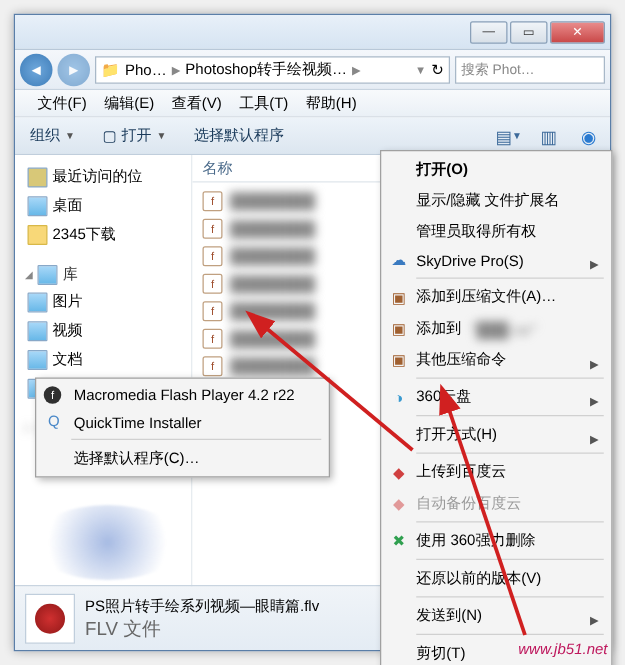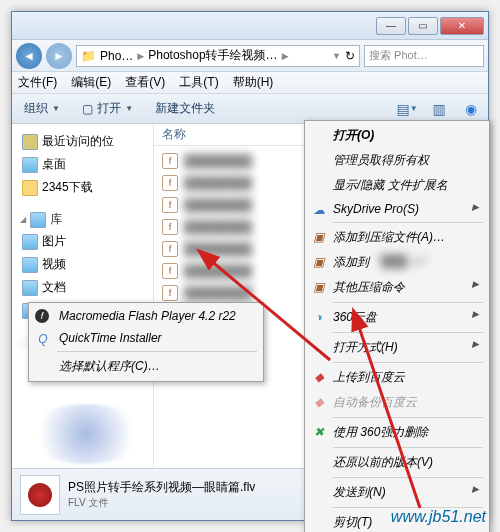--- a/index.html
+++ b/index.html
@@ -10,21 +10,21 @@
 .titlebar { height: 28px; background: linear-gradient(#e8f0f9, #d6e4f2); display: flex; align-items: center; justify-content: flex-end; padding-right: 4px; border-bottom: 1px solid #b8c8d8; }
 .titlebar-btn { width: 30px; height: 18px; margin-left: 2px; border: 1px solid #8aa0b8; background: linear-gradient(#f0f4f8,#d8e0e8); border-radius: 2px; display: flex; align-items: center; justify-content: center; font-size: 10px; color: #333; }
 .titlebar-btn.close { width: 44px; background: linear-gradient(#e98c8c,#c94848); color: #fff; }
 
 .addrbar { height: 32px; background: linear-gradient(#f4f7fb,#e6edf5); display: flex; align-items: center; padding: 0 4px; gap: 4px; border-bottom: 1px solid #c8d4e0; }
 .navbtn { width: 26px; height: 26px; border-radius: 50%; background: radial-gradient(#6fa8dc,#3d7cb8); display: flex; align-items: center; justify-content: center; color: #fff; font-size: 12px; }
 .addrbox { flex: 1; height: 22px; background: #fff; border: 1px solid #a8b8c8; display: flex; align-items: center; padding: 0 4px; font-size: 12px; gap: 4px; }
 .addrbox .sep { color: #888; font-size: 9px; }
 .searchbox { width: 120px; height: 22px; background: #fff; border: 1px solid #a8b8c8; display: flex; align-items: center; padding: 0 4px; font-size: 11px; color: #888; }
 
-.menubar { height: 22px; background: linear-gradient(#f8fafc,#eaf0f6); display: flex; align-items: center; padding: 0 6px; gap: 14px; font-size: 12px; border-bottom: 1px solid #d0d8e0; }
+.menubar { height: 22px; background: linear-gradient(#f8fafc,#eaf0f6); display: flex; align-items: center; padding: 0 18px; gap: 14px; font-size: 12px; border-bottom: 1px solid #d0d8e0; }
 
 .toolbar { height: 30px; background: linear-gradient(#edf3f9,#dce6f0); display: flex; align-items: center; padding: 0 6px; gap: 10px; font-size: 12px; border-bottom: 1px solid #c0cedc; }
 .toolbtn { display: flex; align-items: center; gap: 4px; color: #1a3a5a; padding: 2px 6px; }
 .toolbtn .dd { font-size: 8px; color: #555; }
 .toolbar .spacer { flex: 1; }
 .toolicon { width: 22px; height: 22px; display: flex; align-items: center; justify-content: center; color: #3d6a9a; font-size: 14px; }
 
 .content { display: flex; height: calc(100% - 112px); }
 .navpane { width: 142px; background: #fff; border-right: 1px solid #e0e6ec; padding: 6px 4px; font-size: 12px; }
 .navgroup { margin-bottom: 10px; }
@@ -40,35 +40,35 @@
 .fileitem { display: flex; align-items: center; gap: 6px; padding: 3px 4px; font-size: 12px; }
 .fileicon { width: 16px; height: 16px; background: #fff; border: 1px solid #c0a080; border-radius: 2px; display: flex; align-items: center; justify-content: center; font-size: 9px; color: #a05030; }
 .blurred { filter: blur(4px); color: #888; }
 
 .statusbar { position: absolute; bottom: 0; left: 0; right: 0; height: 52px; background: linear-gradient(#f0f4f8,#e4ecf4); border-top: 1px solid #c8d4e0; display: flex; align-items: center; padding: 4px 8px; gap: 8px; font-size: 12px; }
 .thumb { width: 40px; height: 40px; background: #fff; border: 1px solid #c0cedc; display: flex; align-items: center; justify-content: center; }
 .thumbicon { width: 24px; height: 24px; background: radial-gradient(#d03030,#901818); border-radius: 50%; }
 
 
 .ctxmenu { position: absolute; top: 120px; right: 10px; width: 186px; background: #f4f4f4; border: 1px solid #a0a0a0; box-shadow: 2px 2px 6px rgba(0,0,0,0.3); font-size: 12px; padding: 2px; }
-.ctxitem { display: flex; align-items: flex-start; gap: 8px; padding: 4px 8px 4px 26px; position: relative; font-style: italic; }
+.ctxitem { display: flex; align-items: flex-end; gap: 8px; padding: 4px 8px 4px 26px; position: relative; }
 .ctxitem.disabled { color: #9a9a9a; }
 .ctxitem .ico { position: absolute; left: 4px; width: 16px; height: 16px; display: flex; align-items: center; justify-content: center; font-size: 12px; }
 .ctxitem .arrow { margin-left: auto; font-size: 9px; color: #555; }
 .ctxsep { height: 1px; background: #d0d0d0; margin: 2px 4px 2px 26px; }
 
 
 .submenu { position: absolute; top: 302px; left: 28px; width: 236px; background: #f4f4f4; border: 1px solid #a0a0a0; box-shadow: 2px 2px 6px rgba(0,0,0,0.3); font-size: 12px; padding: 2px; }
 .submenu .ctxitem { padding-left: 28px; }
 
 
 .arrow-red { position: absolute; pointer-events: none; }
 .arrow-red svg { overflow: visible; }
 
-.watermark { position: absolute; bottom: 6px; right: 14px; font-size: 16px; color: #0369a1; font-style: italic; pointer-events: none; }
+.watermark { position: absolute; bottom: 6px; right: 14px; font-size: 12px; color: #be185d; font-style: italic; pointer-events: none; }
 
 .preview-swirl { position: absolute; left: 26px; top: 404px; width: 120px; height: 60px; background: radial-gradient(circle, rgba(80,120,200,0.5) 0%, transparent 70%); filter: blur(1px); border-radius: 50%; }
 </style>
 </head>
 <body>
 
 <div class="window">
 
   <div class="titlebar">
     <div class="titlebar-btn">—</div>
@@ -105,21 +105,21 @@
   <div class="toolbar">
     <div class="toolbtn">
       <span>组织</span>
       <span class="dd">▼</span>
     </div>
     <div class="toolbtn">
       <span>▢</span>
       <span>打开</span>
       <span class="dd">▼</span>
     </div>
-    <div class="toolbtn">新建文件夹</div>
+    <div class="toolbtn">选择默认程序</div>
     <div class="spacer"></div>
     <div class="toolicon">▤ <span style="font-size:8px">▼</span></div>
     <div class="toolicon">▥</div>
     <div class="toolicon" style="color:#2a7ad0">◉</div>
   </div>
 
   <div class="content">
     <div class="navpane">
       <div class="navgroup">
         <div class="navitem">
@@ -200,37 +200,37 @@
       </div>
     </div>
   </div>
 
   <div class="statusbar">
     <div class="thumb">
         <div class="thumbicon"></div>
       </div>
     <div>
       <div>PS照片转手绘系列视频—眼睛篇.flv</div>
-      <div style="color:#666;font-size:10px">FLV 文件</div>
+      <div style="color:#666;font-size:15px">FLV 文件</div>
     </div>
     <div style="margin-left:auto;color:#666;font-size:11px">修</div>
   </div>
 </div>
 
 <div class="preview-swirl"></div>
 
 <div class="ctxmenu">
   <div class="ctxitem">
       <span style="font-weight:bold">打开(O)</span>
     </div>
   <div class="ctxitem">
+      <span>显示/隐藏 文件扩展名</span>
+    </div>
+  <div class="ctxitem">
       <span>管理员取得所有权</span>
-    </div>
-  <div class="ctxitem">
-      <span>显示/隐藏 文件扩展名</span>
     </div>
   <div class="ctxitem">
       <span class="ico" style="color:#3a7ac0">☁</span>
       <span>SkyDrive Pro(S)</span>
       <span class="arrow">▶</span>
     </div>
   <div class="ctxsep"></div>
   <div class="ctxitem">
       <span class="ico" style="color:#a06030">▣</span>
       <span>添加到压缩文件(A)…</span>

